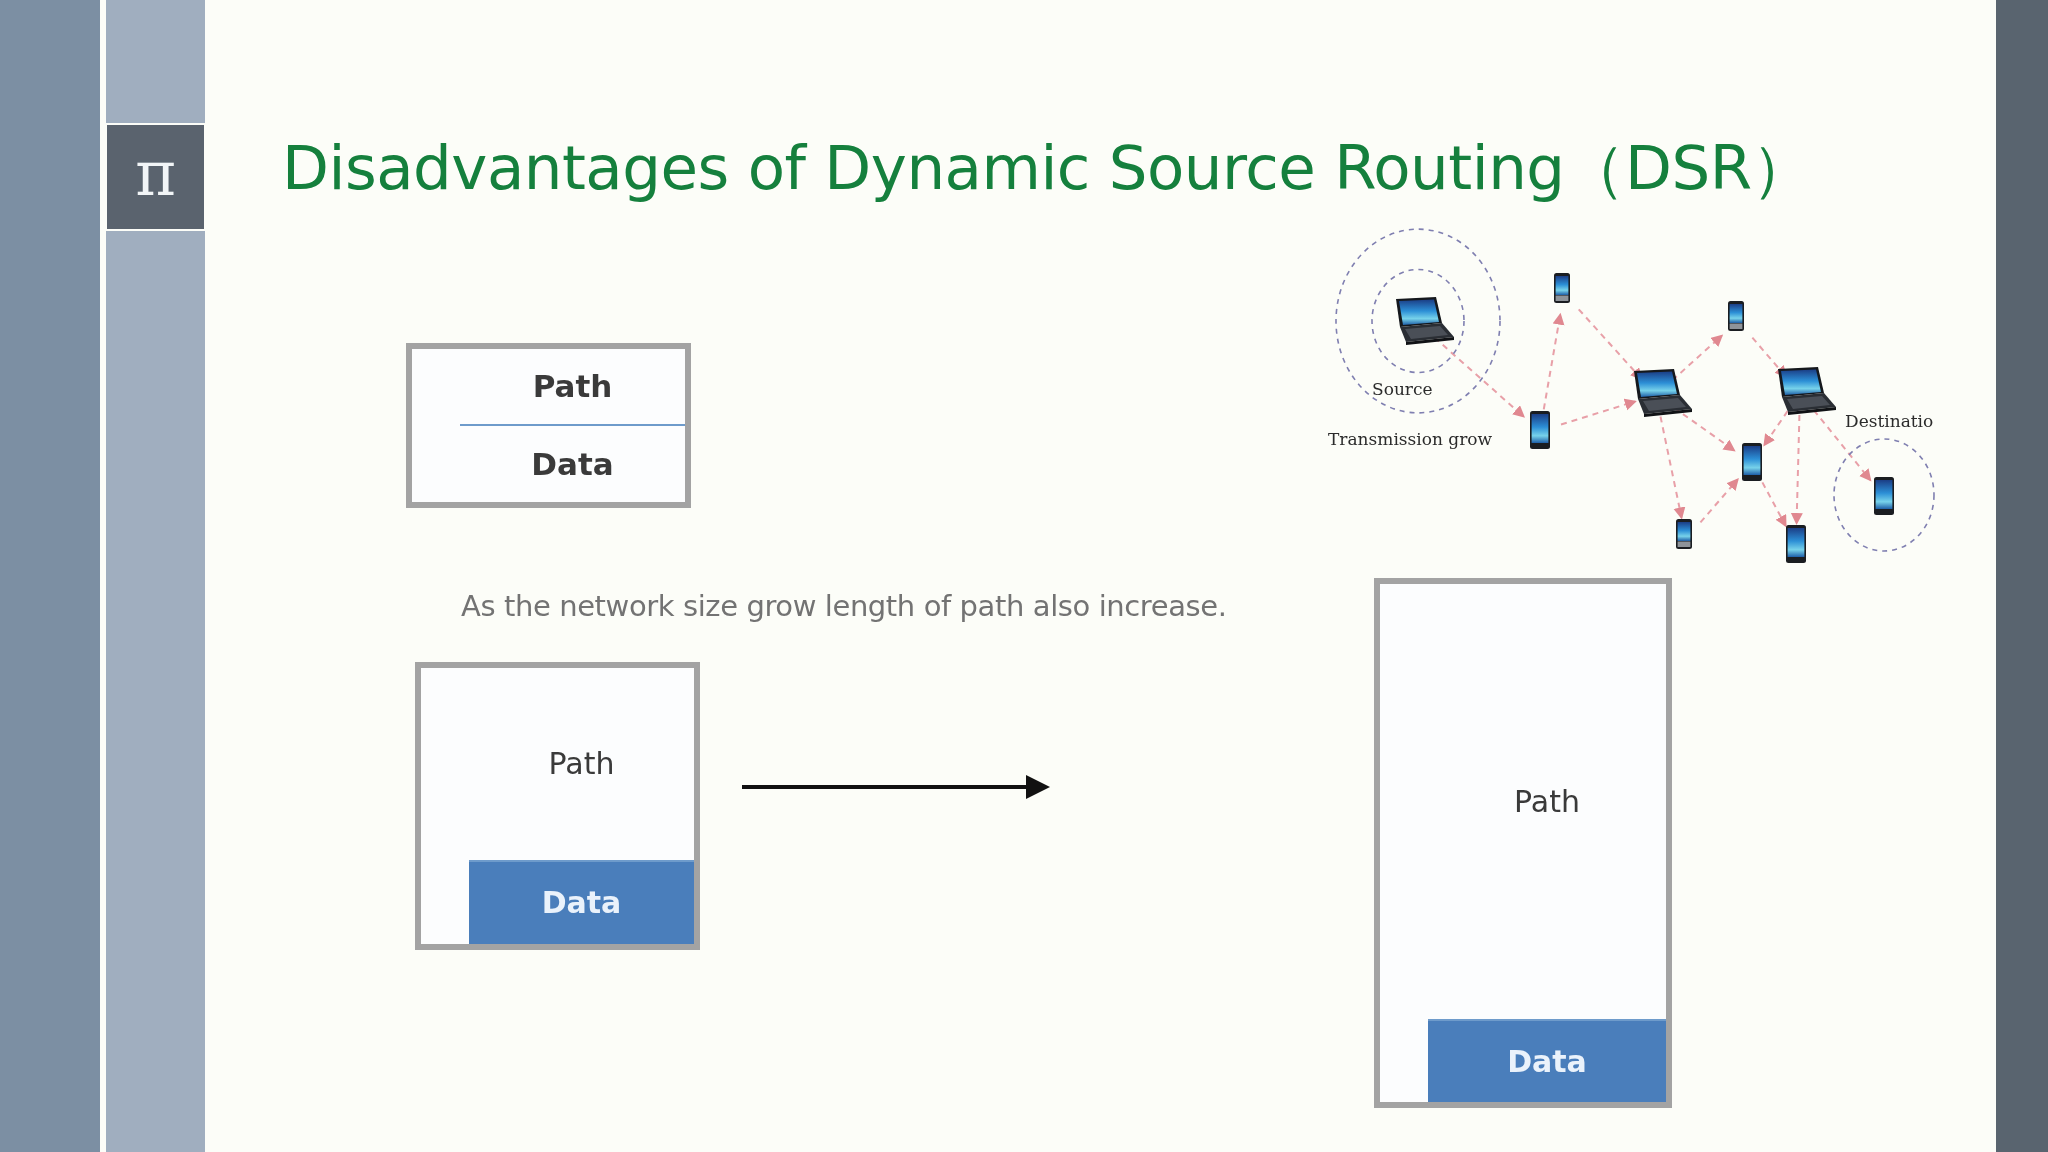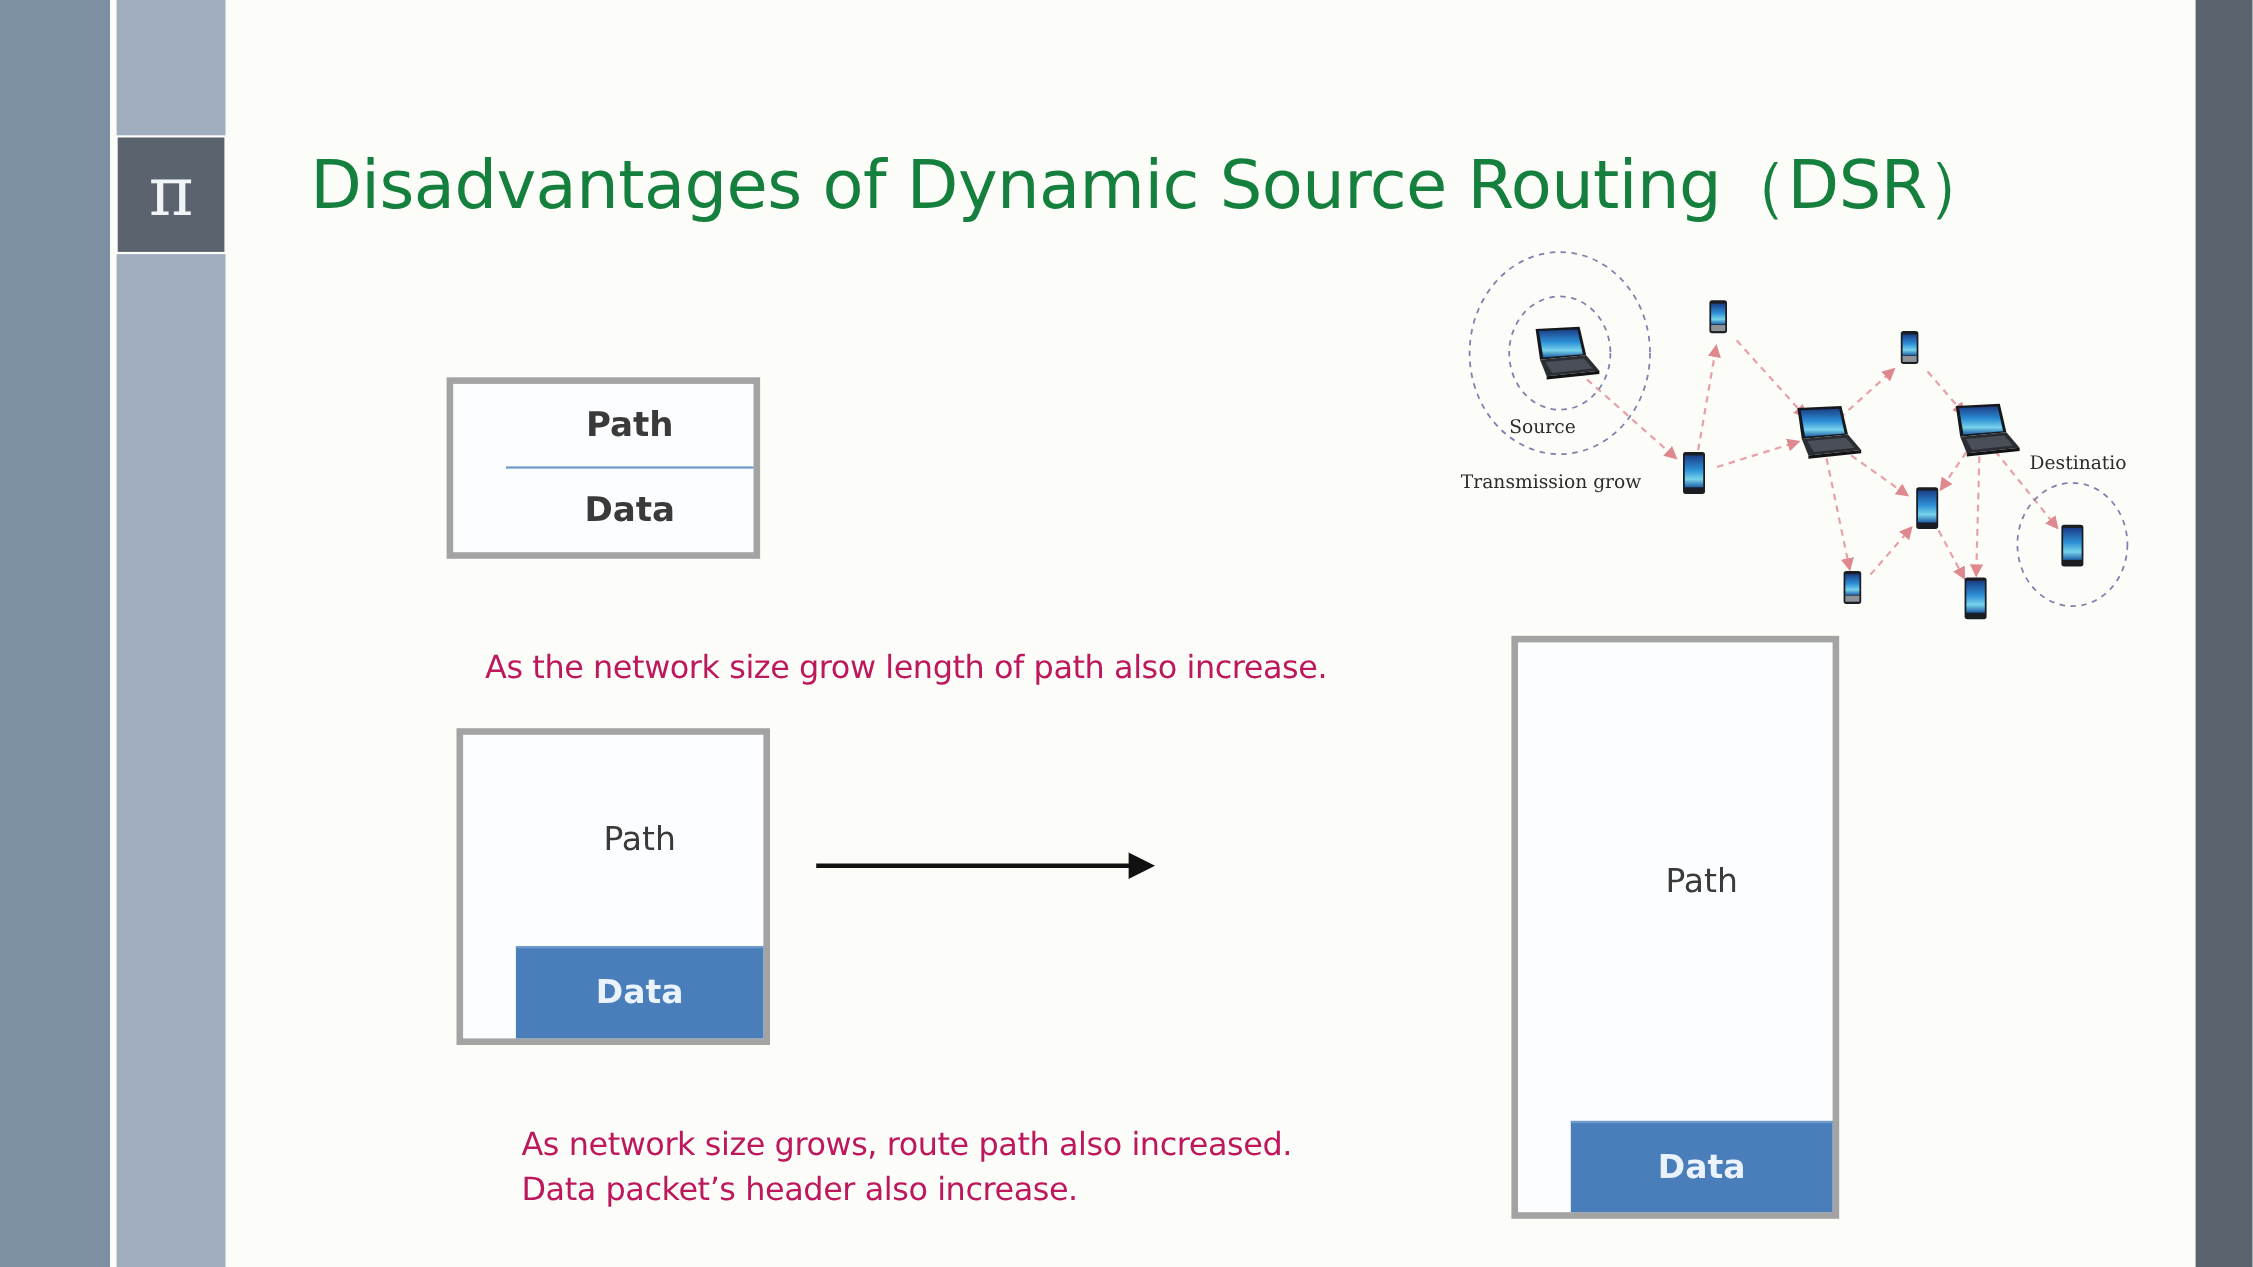--- a/index.html
+++ b/index.html
@@ -106,23 +106,24 @@
   
   #box-tall { left: 1374px; top: 578px; width: 298px; height: 530px; }
   #box-tall .row-path { height: 84%; font-size: 30px; }
   #box-tall .row-data { height: 16%; font-size: 30px; font-weight: 700; }
 
   
   .body-text {
     position: absolute;
     font-family: "DejaVu Sans", sans-serif;
     font-size: 29px;
-    color: #be185d;
+    color: #737373;
     letter-spacing: -0.4px;
     white-space: nowrap;
+    margin-left: 20px;
   }
   #text-grow { left: 441px; top: 589px; }
   #text-block { left: 474px; top: 1020px; line-height: 1.42; }
 
   
   #arrow-svg { position: absolute; left: 740px; top: 765px; }
 
   
   #netdiagram {
     position: absolute;
@@ -169,24 +170,20 @@
   <svg id="arrow-svg" width="310" height="44" viewBox="0 0 310 44">
     <line x1="2" y1="22" x2="288" y2="22" stroke="#111111" stroke-width="4"></line>
     <polygon points="286,10 310,22 286,34" fill="#111111"></polygon>
   </svg>
 
   <div class="pkt" id="box-tall">
     <div class="pkt-seg row-path">Path</div>
     <div class="pkt-seg row-data seg-blue">Data</div>
   </div>
 
-  <div class="body-text" id="text-block">
-    <div>As network size grows, route path also increased.</div>
-    <div>Data packet’s header also increase.</div>
-  </div>
 
   <div id="netdiagram">
     <svg width="690" height="340" viewBox="0 0 690 340">
       <defs>
         <linearGradient id="scr" x1="0" y1="0" x2="0" y2="1">
           <stop offset="0%" stop-color="#1B3E86"></stop>
           <stop offset="45%" stop-color="#2C8FD6"></stop>
           <stop offset="75%" stop-color="#77D2EA"></stop>
           <stop offset="100%" stop-color="#1E5FA8"></stop>
         </linearGradient>

